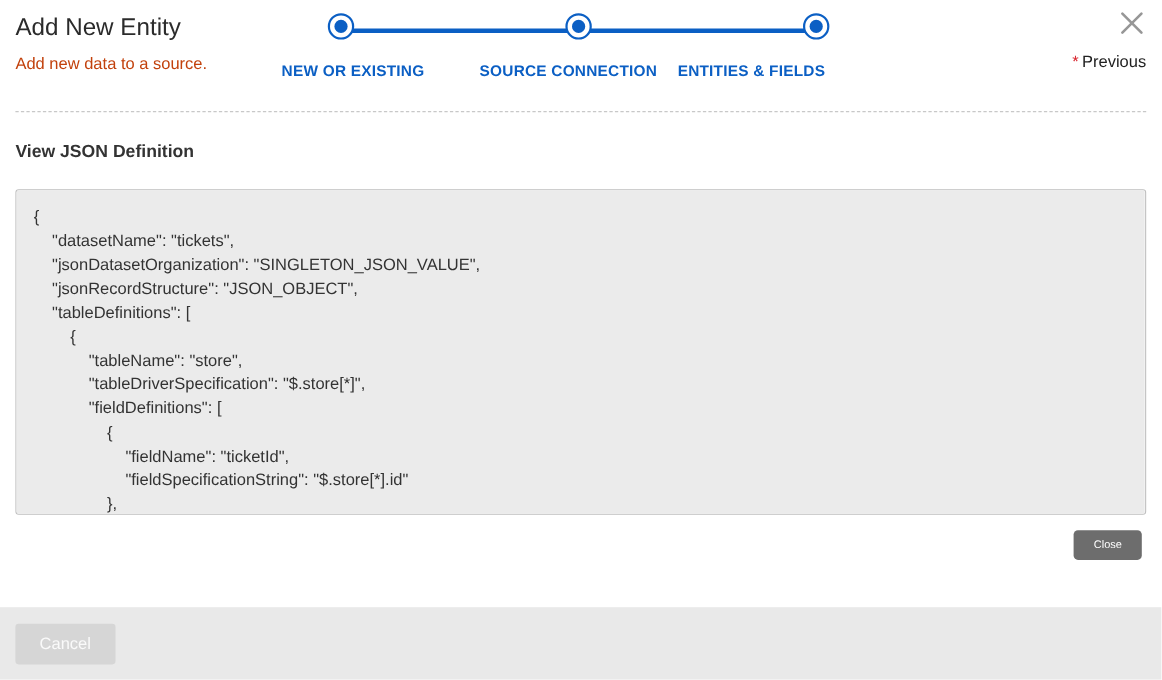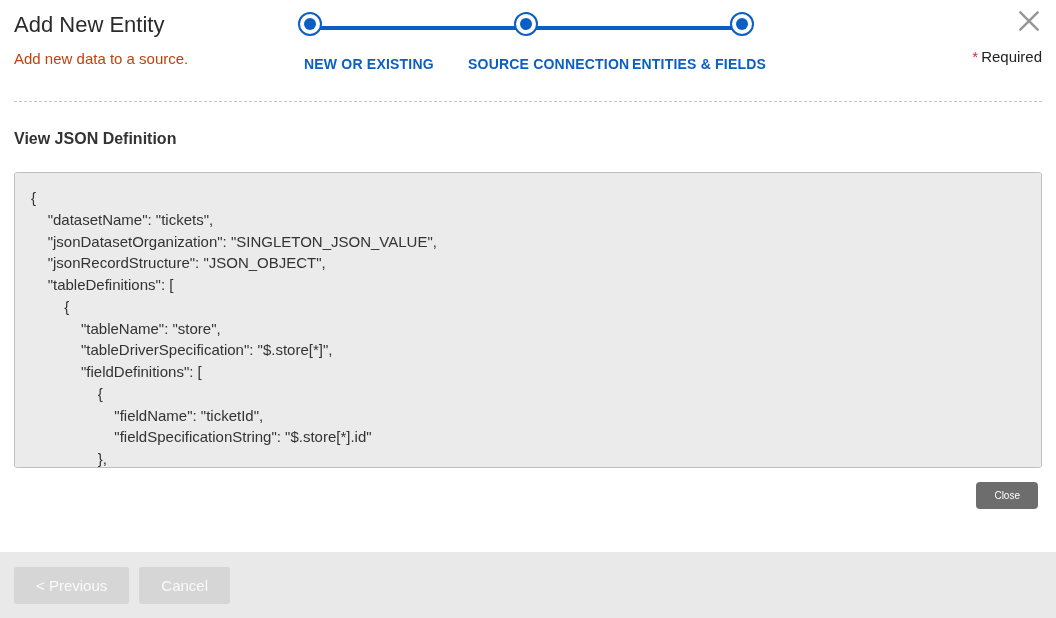--- a/index.html
+++ b/index.html
@@ -18,21 +18,21 @@
   .required .ast { color: #d8262f; margin-right: 3px; }
 
   
   .stepper { position: absolute; left: 256px; top: 12px; width: 540px; }
   .track { position: absolute; left: 50px; right: 50px; top: 14px; height: 4px; background: #0b5fc4; border-radius: 2px; }
   .nodes { position: relative; display: flex; justify-content: space-between; padding: 0 42px; }
   .node { width: 24px; height: 24px; border-radius: 50%; background: #fff; border: 2px solid #0b5fc4; position: relative; z-index: 2; display:flex; align-items:center; justify-content:center; }
   .node .dot { width: 12px; height: 12px; border-radius: 50%; background: #0b5fc4; }
   .labels { display: flex; justify-content: space-between; margin-top: 20px; }
   .step-label { width: 33.33%; text-align: left; color: #0b5fc4; font-weight: 700; font-size: 14px; letter-spacing: .2px; }
-  .step-label.left { text-align: left; margin-left: 48px; }
+  .step-label.left { text-align: left; }
   .step-label.right { text-align: left; }
 
   .dashed { margin: 34px 14px 0 14px; border: none; border-top: 1px dashed #c8c8c8; }
 
   .section-title { font-size: 16px; font-weight: 700; color: #333; margin: 28px 14px 24px 14px; }
 
   .code-box { margin: 0 14px; height: 296px; border: 1px solid #bfbfbf; background: #ebebeb; border-radius: 3px; padding: 14px 16px; font-family: "Segoe UI", Arial, sans-serif; font-size: 15px; line-height: 1.45; color: #333; white-space: pre; overflow-y: scroll; }
 
   
   .code-box::-webkit-scrollbar { width: 10px; background: transparent; }
@@ -59,21 +59,21 @@
   </div>
 
   <div class="close-x">
     <svg viewBox="0 0 24 24" fill="none" stroke="currentColor" stroke-width="2.2" stroke-linecap="round">
       <line x1="4" y1="4" x2="20" y2="20"></line>
         <line x1="20" y1="4" x2="4" y2="20"></line>
     </svg>
   </div>
 
   <div class="required">
-    <span class="ast">*</span><span>Required</span>
+    <span class="ast">*</span><span>Previous</span>
   </div>
 
   <div class="stepper">
     <div class="track"></div>
     <div class="nodes">
       <div class="node">
           <div class="dot"></div>
         </div>
       <div class="node">
           <div class="dot"></div>
@@ -105,18 +105,17 @@
                 {
                     "fieldName": "ticketId",
                     "fieldSpecificationString": "$.store[*].id"
                 },</div>
 
   <div class="close-btn-row">
     <button class="btn-close">Close</button>
   </div>
 
   <div class="footer">
-    <button class="fbtn disabled">&lt; Previous</button>
     <button class="fbtn disabled">Cancel</button>
     <div class="spacer"></div>
   </div>
 
 </div>
 
 </body></html>

